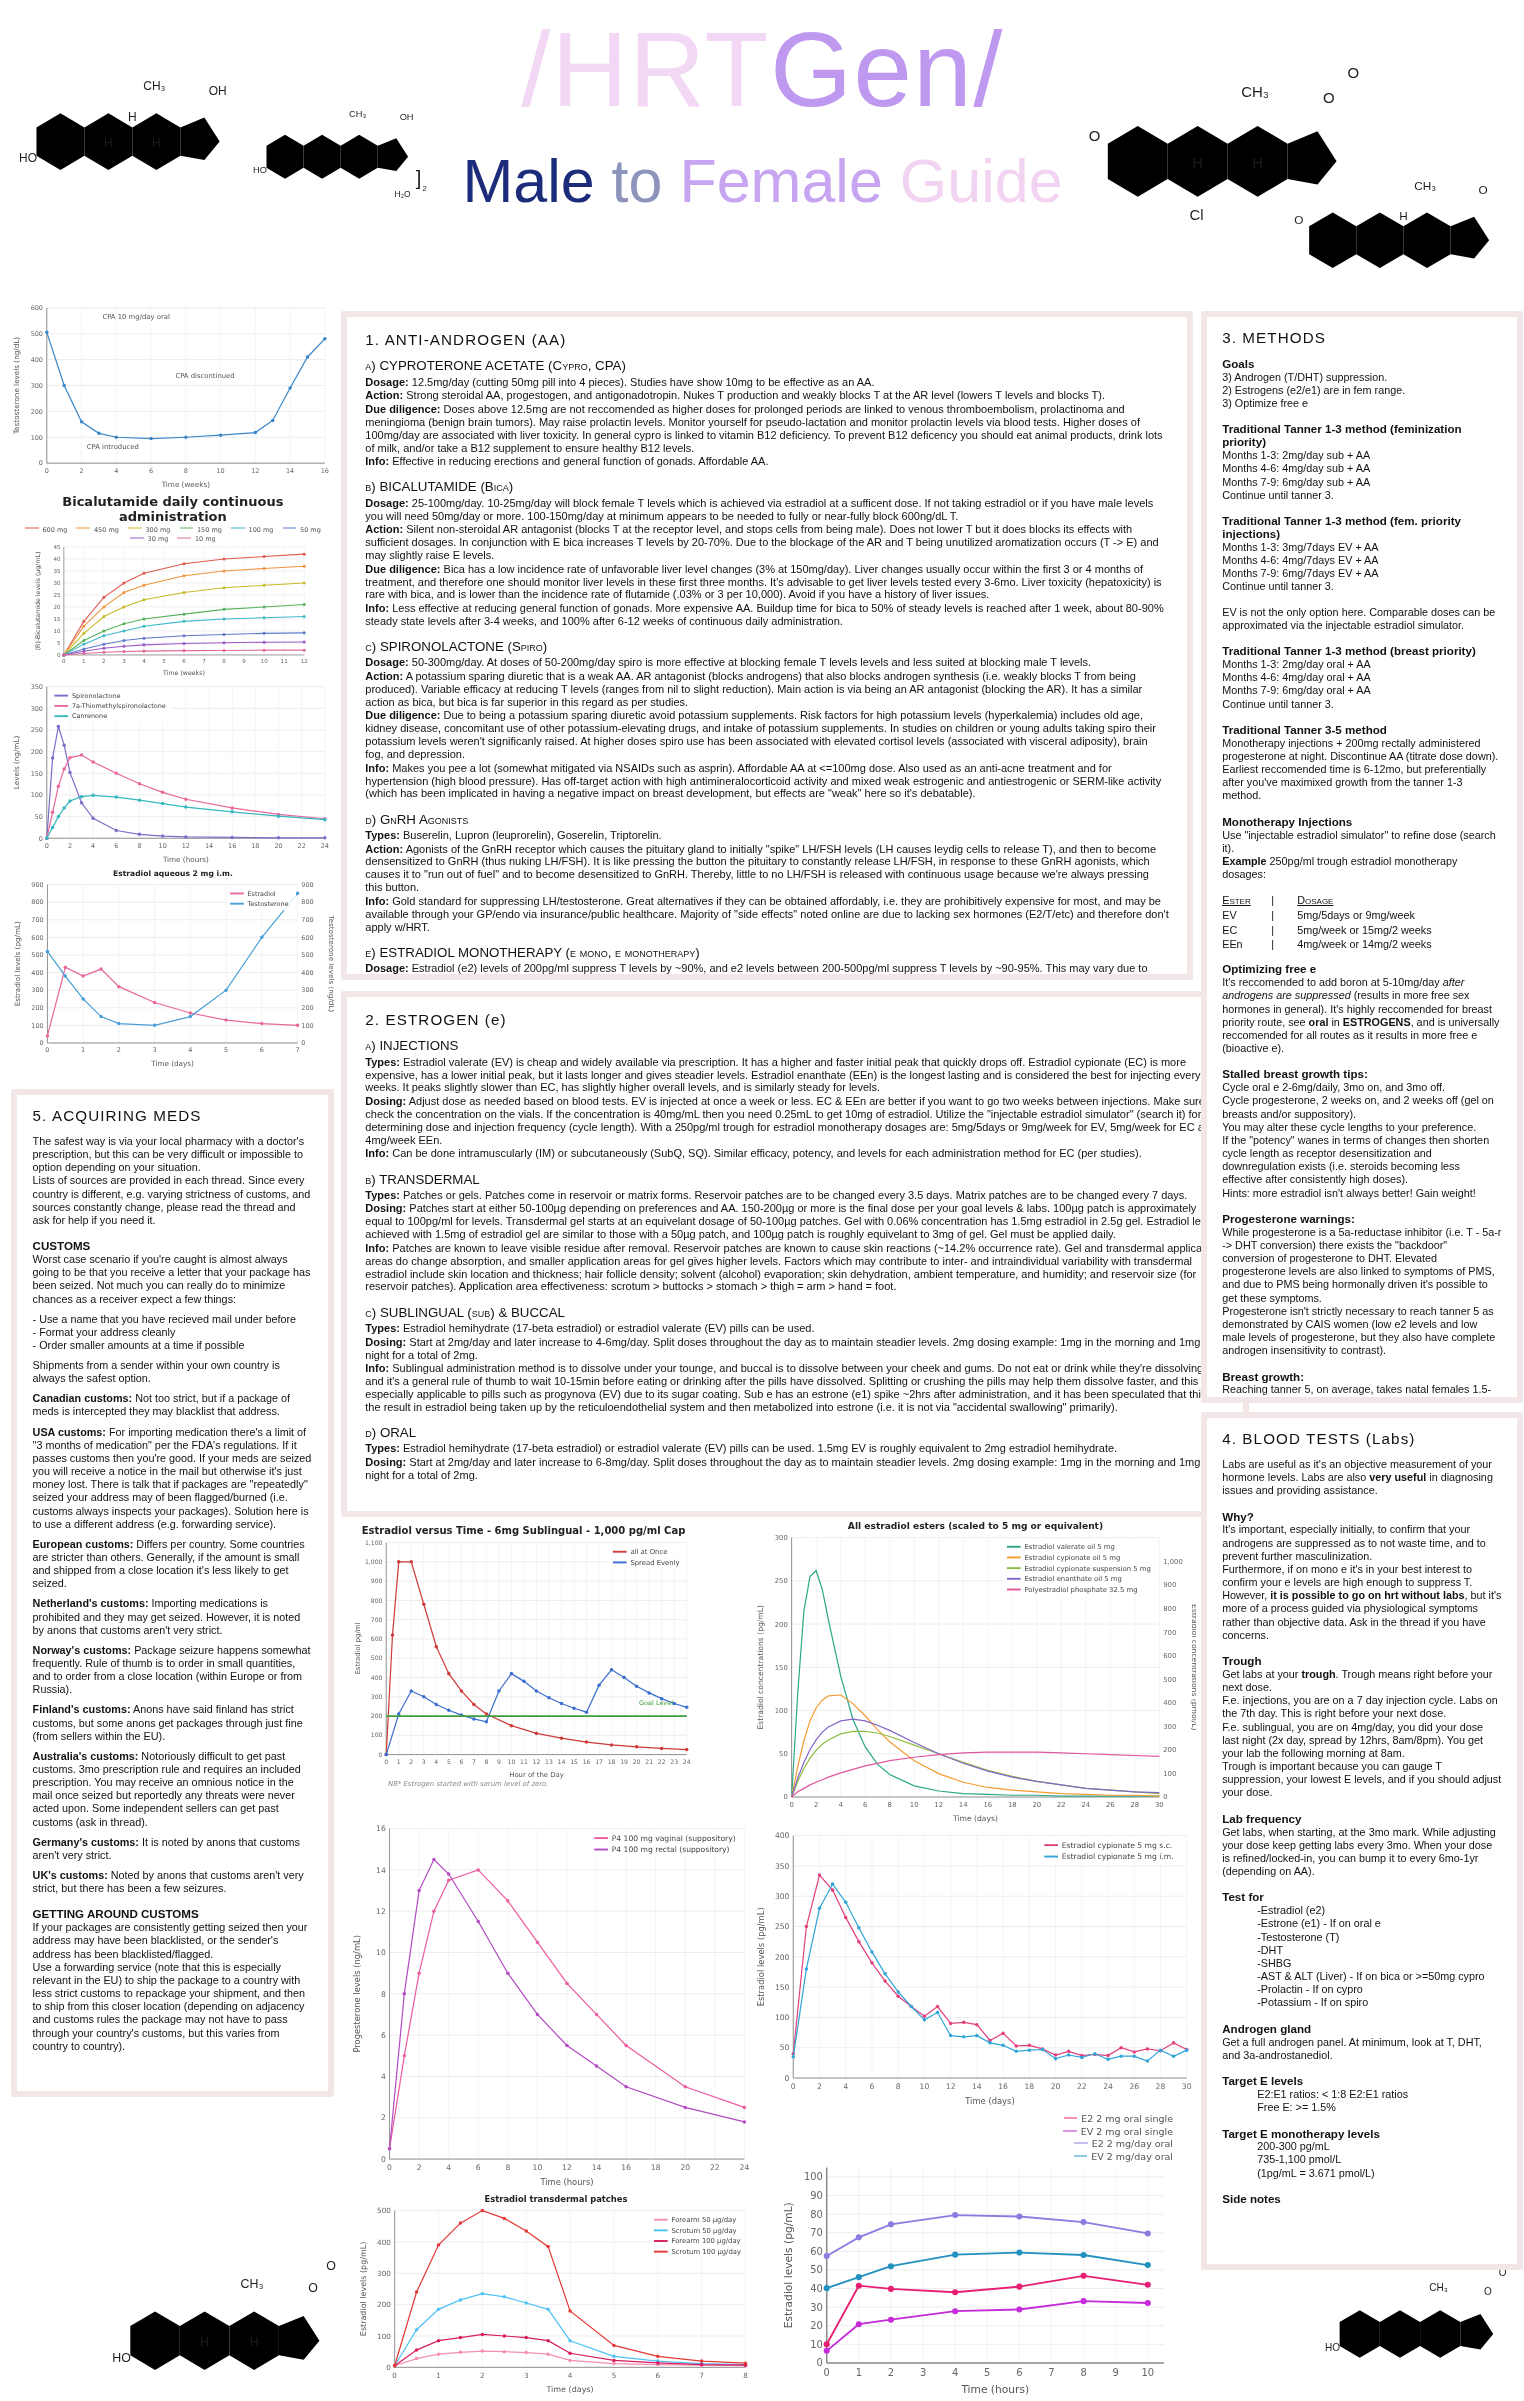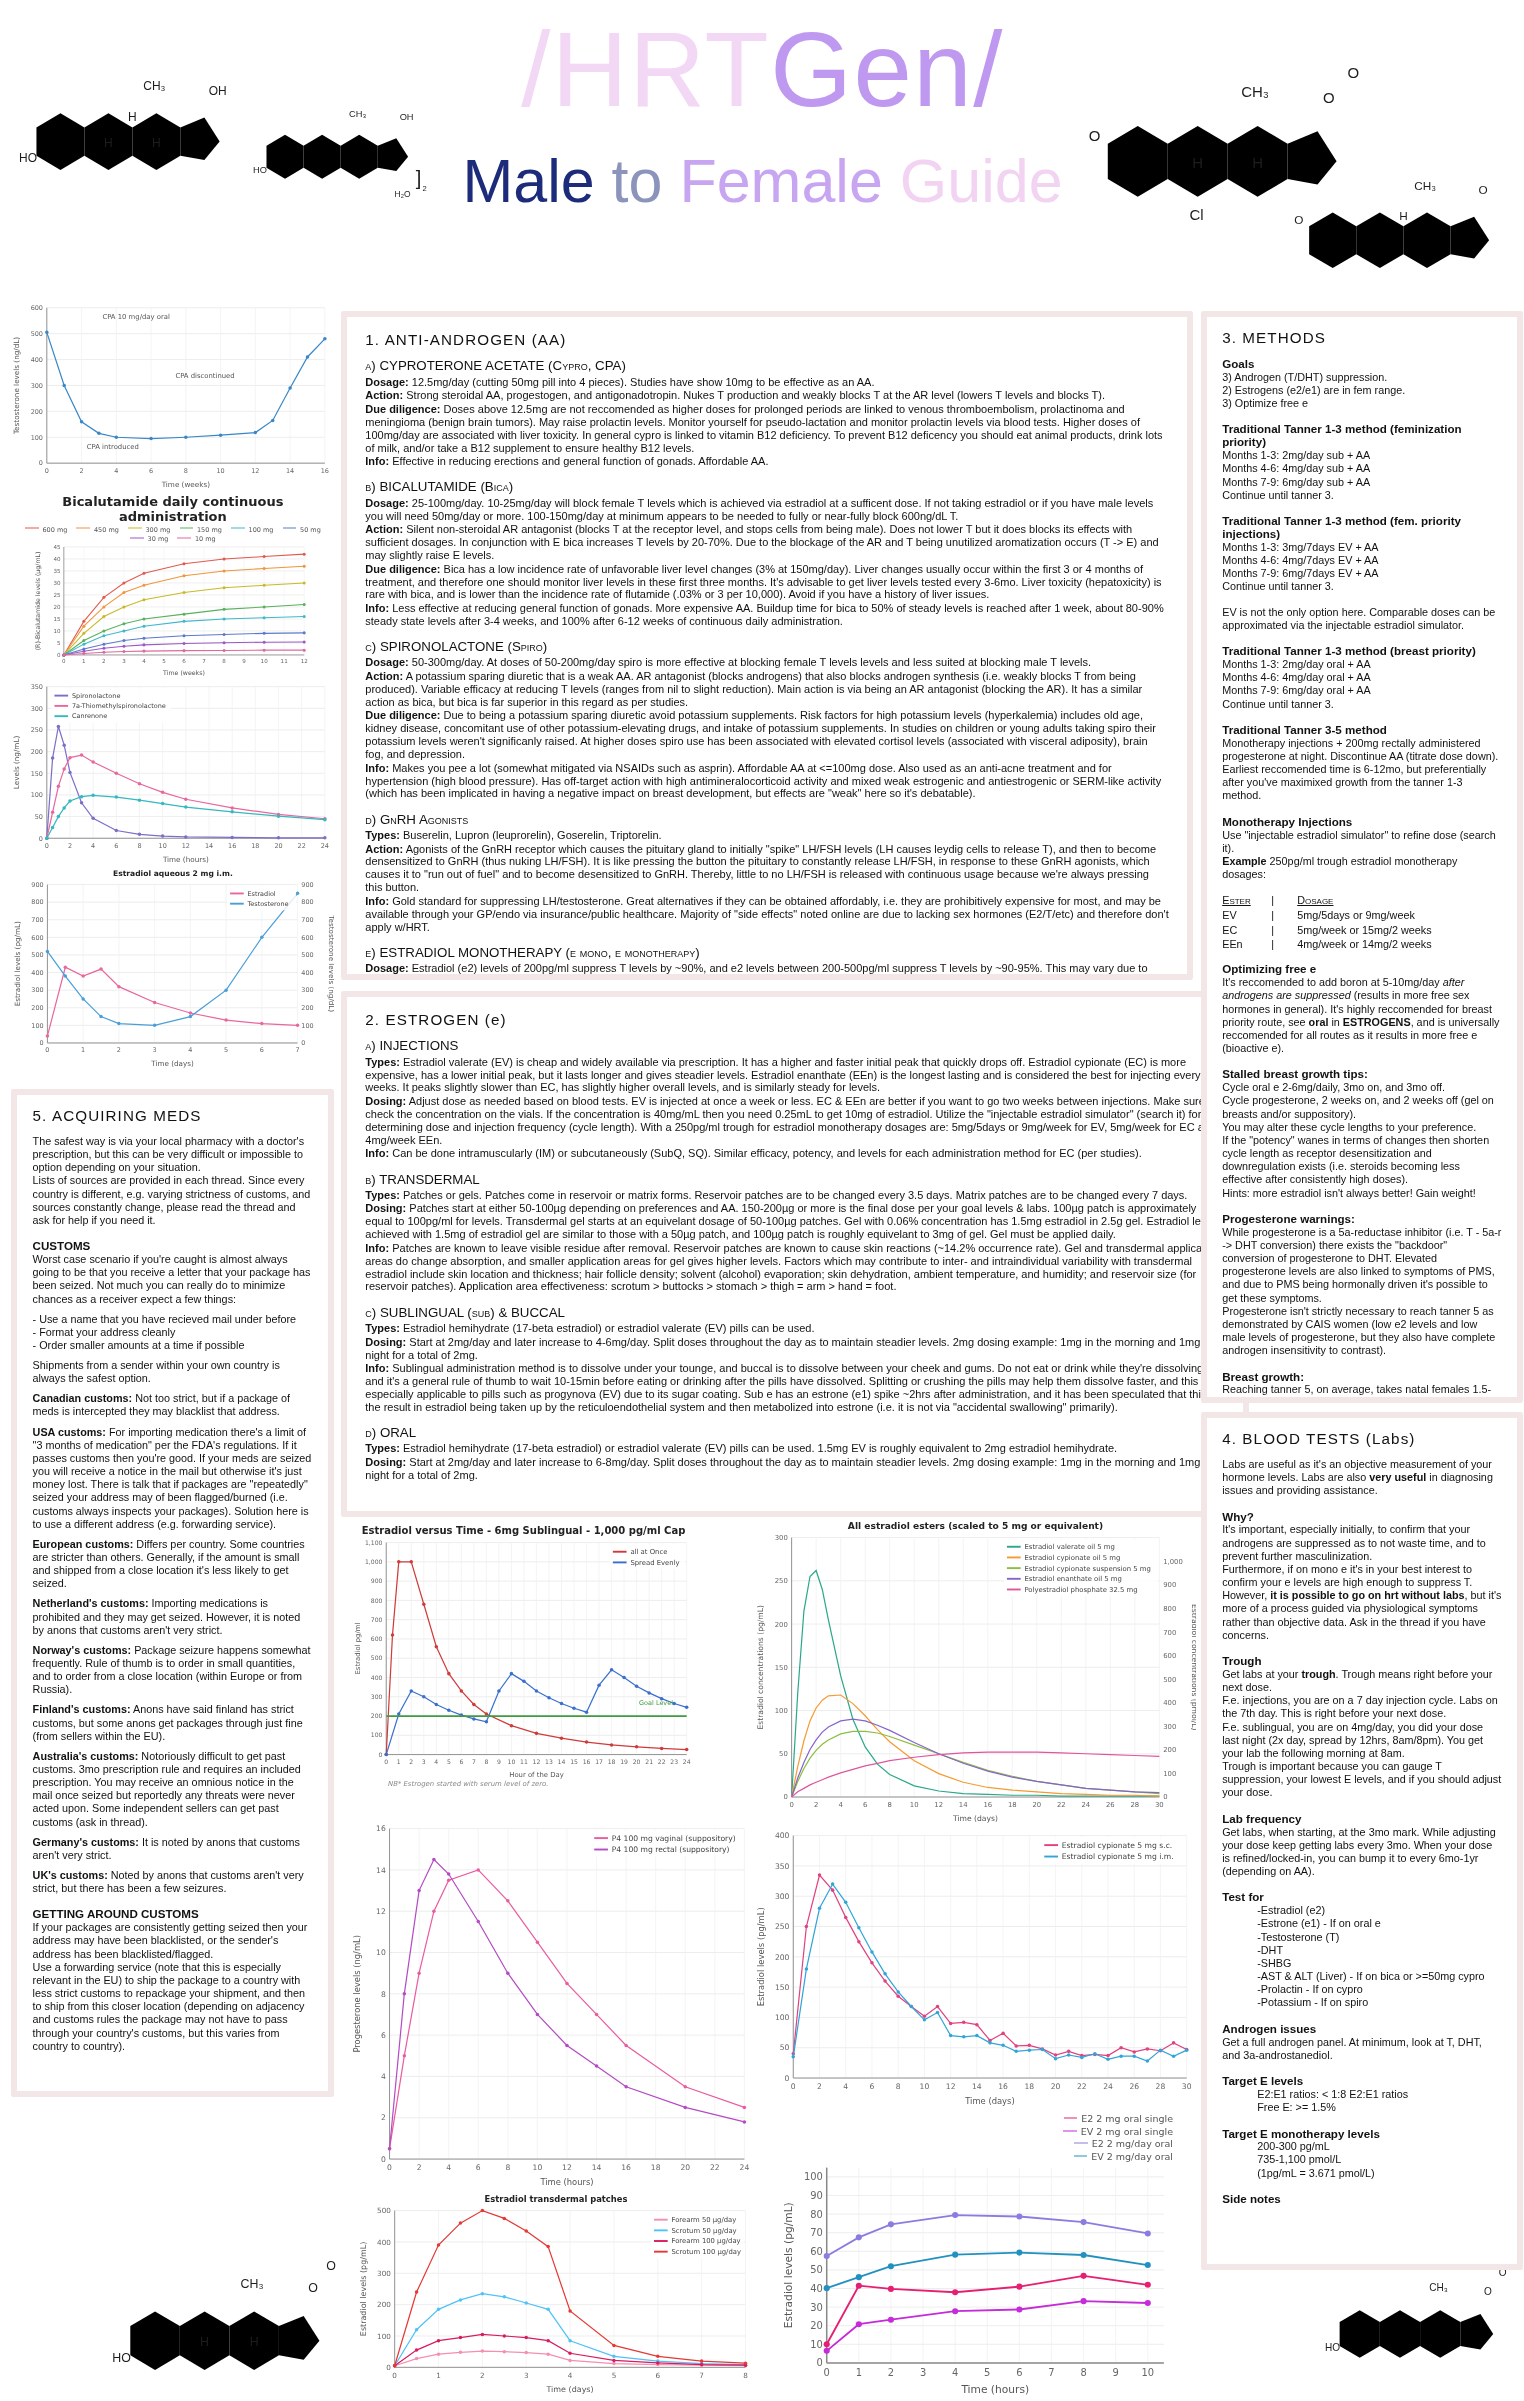--- a/index.html
+++ b/index.html
@@ -1439,21 +1439,21 @@
           <div class="ln ind">-Estradiol (e2)</div>
           <div class="ln ind">-Estrone (e1) - If on oral e</div>
           <div class="ln ind">-Testosterone (T)</div>
           <div class="ln ind">-DHT</div>
           <div class="ln ind">-SHBG</div>
           <div class="ln ind">-AST &amp; ALT (Liver) - If on bica or &gt;=50mg cypro</div>
           <div class="ln ind">-Prolactin - If on cypro</div>
           <div class="ln ind">-Potassium - If on spiro</div>
         </div>
         <div class="rblock">
-          <div class="bh">Androgen issues</div>
+          <div class="bh">Androgen gland</div>
           <div class="ln">Get a full androgen panel. At minimum, look at T, DHT, and 3a-androstanediol.</div>
         </div>
         <div class="rblock">
           <div class="bh">Target E levels</div>
           <div class="ln ind">E2:E1 ratios: &lt; 1:8 E2:E1 ratios</div>
           <div class="ln ind">Free E: &gt;= 1.5%</div>
         </div>
         <div class="rblock">
           <div class="bh">Target E monotherapy levels</div>
           <div class="ln ind">200-300 pg/mL</div>

